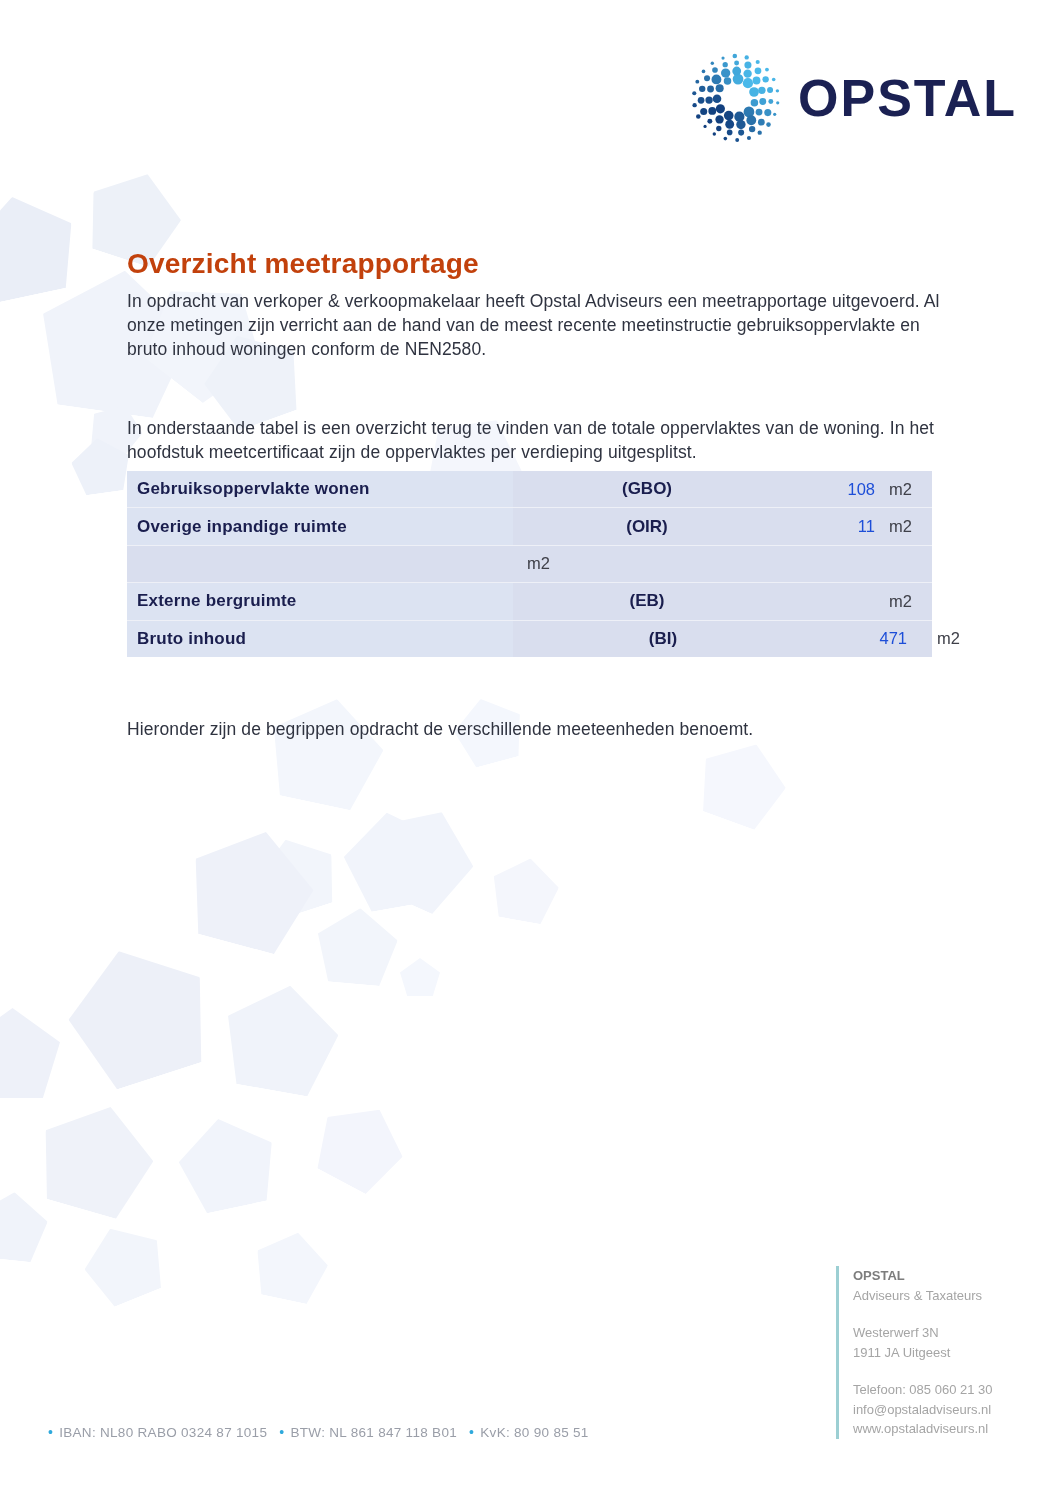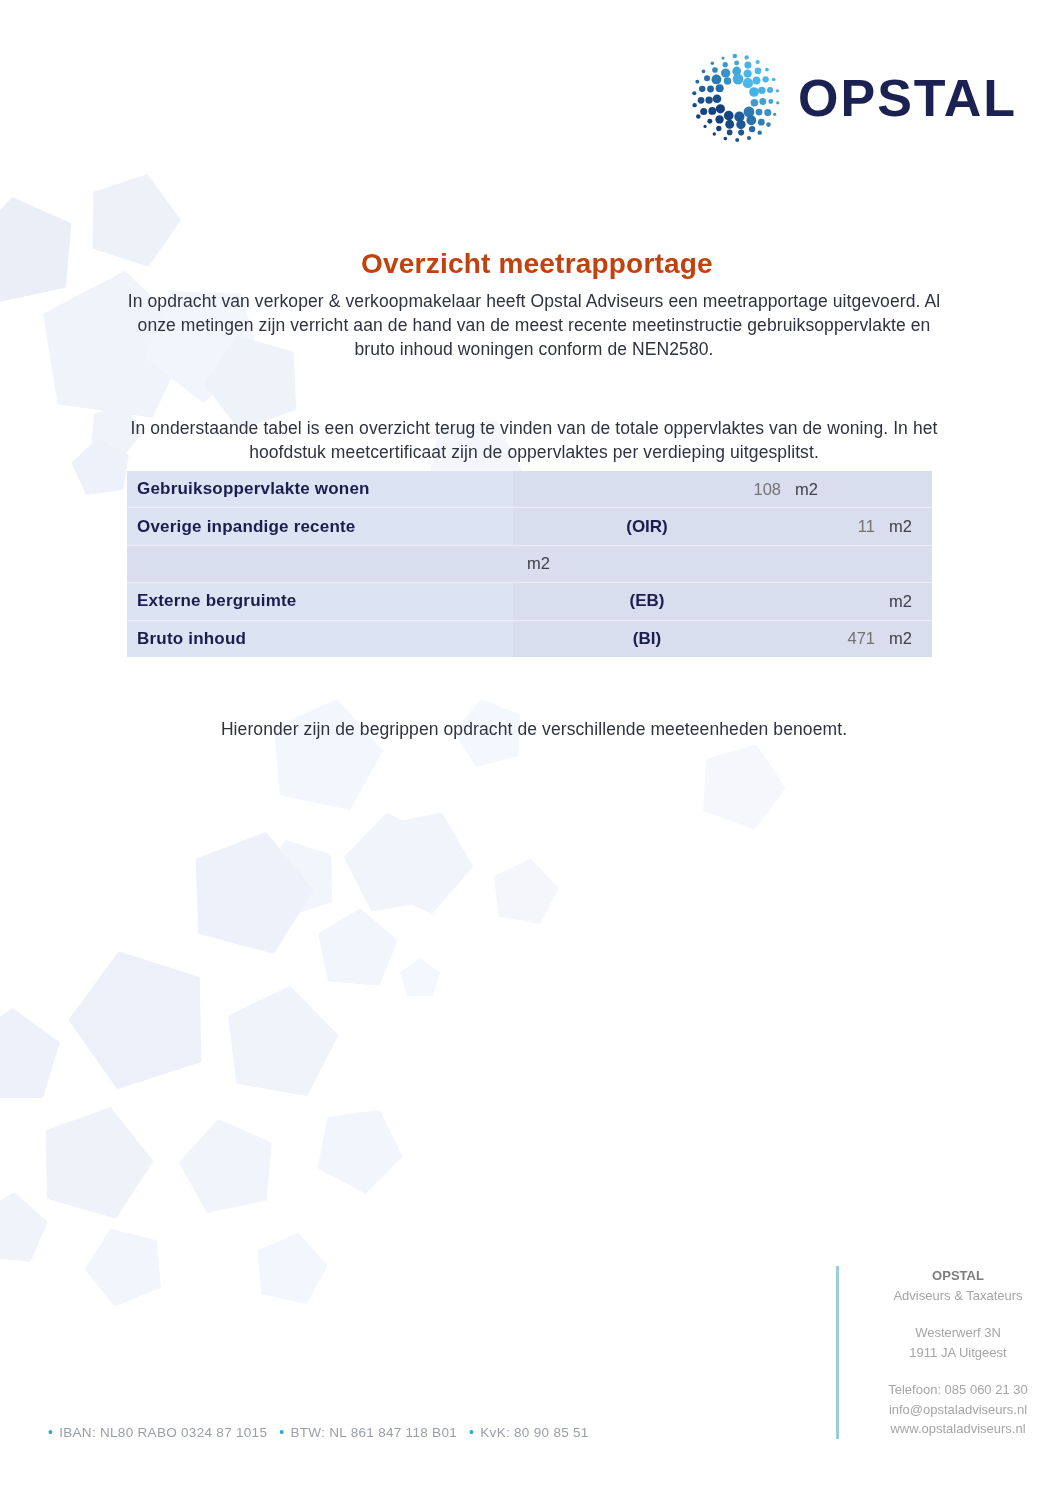--- a/index.html
+++ b/index.html
@@ -1,20 +1,20 @@
 <!DOCTYPE html>
 <html><head>
 <meta charset="utf-8">
 <style>
   html,body{margin:0;padding:0;background:#ffffff;}
   body{
     width:1059px;height:1497px;position:relative;overflow:hidden;
     font-family:"Liberation Sans", sans-serif;
   }
-  .page{position:absolute;inset:0;background:#ffffff;text-align:center;}
+  .page{position:absolute;inset:0;background:#ffffff;}
 
   
   .pent{
     position:absolute;
     clip-path:polygon(50% 0%, 100% 38%, 82% 100%, 18% 100%, 0% 38%);
   }
 
   
   .logo{position:absolute;left:688px;top:50px;display:flex;align-items:center;gap:14px;}
   .logo svg{display:block;}
@@ -36,32 +36,32 @@
   .p2{top:416px;}
   .p3{top:717px;}
 
   
   .meet-table{position:absolute;left:127px;top:471px;width:805px;}
   .trow{
     display:grid;grid-template-columns:386px 268px 94px 1fr;
     height:36.4px;background:#d9deee;
     border-bottom:1px solid rgba(255,255,255,0.55);
   }
-  .trow:last-child{border-bottom:none;}
+  .trow:last-child{border-bottom:none;gap:16px;}
   .c-label{
     background:#dce3f2;display:flex;align-items:center;padding-left:10px;
     font-weight:bold;color:#1a1e4e;font-size:17px;letter-spacing:0.2px;
   }
   .c-code{
     display:flex;align-items:center;justify-content:center;
     font-weight:bold;color:#1a1e4e;font-size:17px;
   }
   .c-value{
     display:flex;align-items:center;justify-content:flex-end;
-    color:#737373;font-size:16.5px;
+    color:#1d4ed8;font-size:16.5px;
   }
   .c-unit{
     display:flex;align-items:center;padding-left:14px;
     color:#3f4049;font-size:16.5px;
   }
 
   
   .contact{
     position:absolute;left:836px;top:1266px;width:210px;
     border-left:3px solid #9ccfd3;padding-left:14px;
@@ -187,25 +187,26 @@
     <div class="logo-wordmark">OPSTAL</div>
   </div>
 
   <div class="h1">Overzicht meetrapportage</div>
   <div class="para p1">In opdracht van verkoper &amp; verkoopmakelaar heeft Opstal Adviseurs een meetrapportage uitgevoerd. Al onze metingen zijn verricht aan de hand van de meest recente meetinstructie gebruiksoppervlakte en bruto inhoud woningen conform de NEN2580.</div>
   <div class="para p2">In onderstaande tabel is een overzicht terug te vinden van de totale oppervlaktes van de woning. In het hoofdstuk meetcertificaat zijn de oppervlaktes per verdieping uitgesplitst.</div>
 
   <div class="meet-table">
     <div class="trow">
       <div class="c-label">Gebruiksoppervlakte wonen</div>
+      <div class="c-code">(GBO)</div>
       <div class="c-value">108</div>
       <div class="c-unit">m2</div>
     </div>
     <div class="trow">
-      <div class="c-label">Overige inpandige recente</div>
+      <div class="c-label">Overige inpandige ruimte</div>
       <div class="c-code">(OIR)</div>
       <div class="c-value">11</div>
       <div class="c-unit">m2</div>
     </div>
     <div class="trow">
       <div class="c-value"></div>
       <div class="c-unit">m2</div>
     </div>
     <div class="trow">
       <div class="c-label">Externe bergruimte</div>

